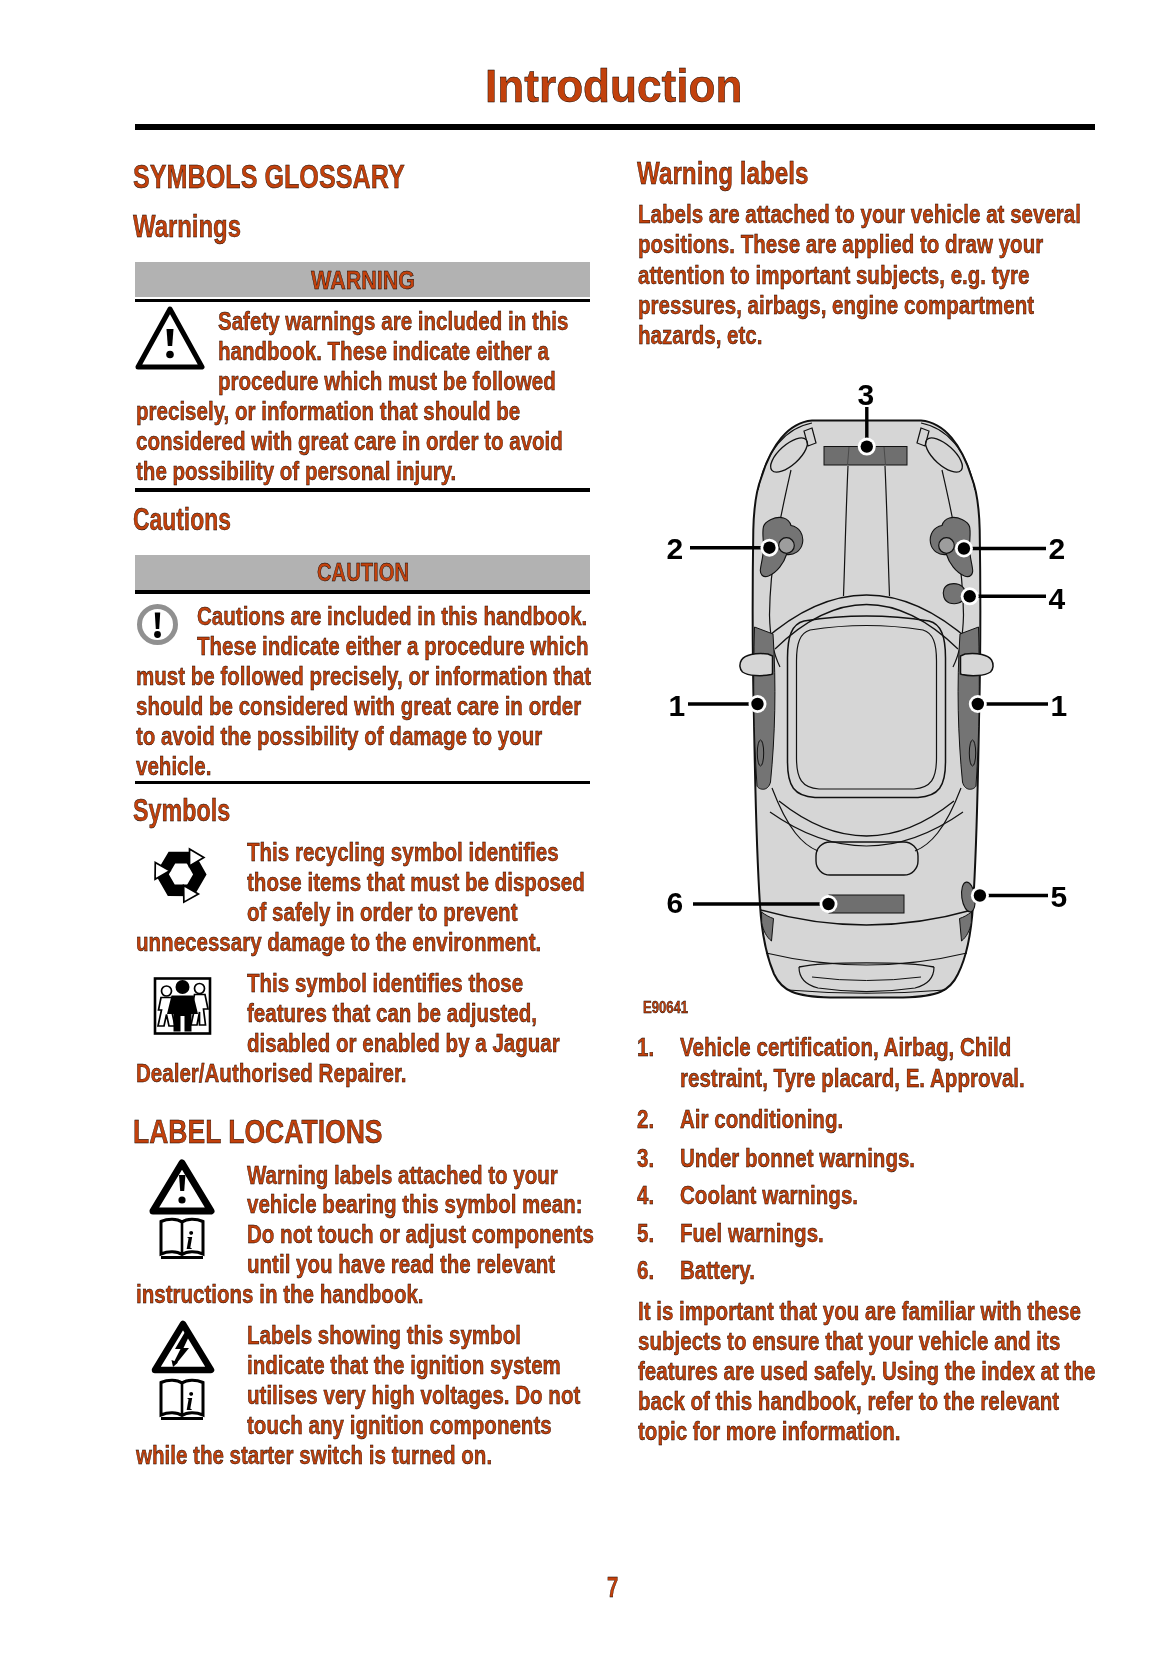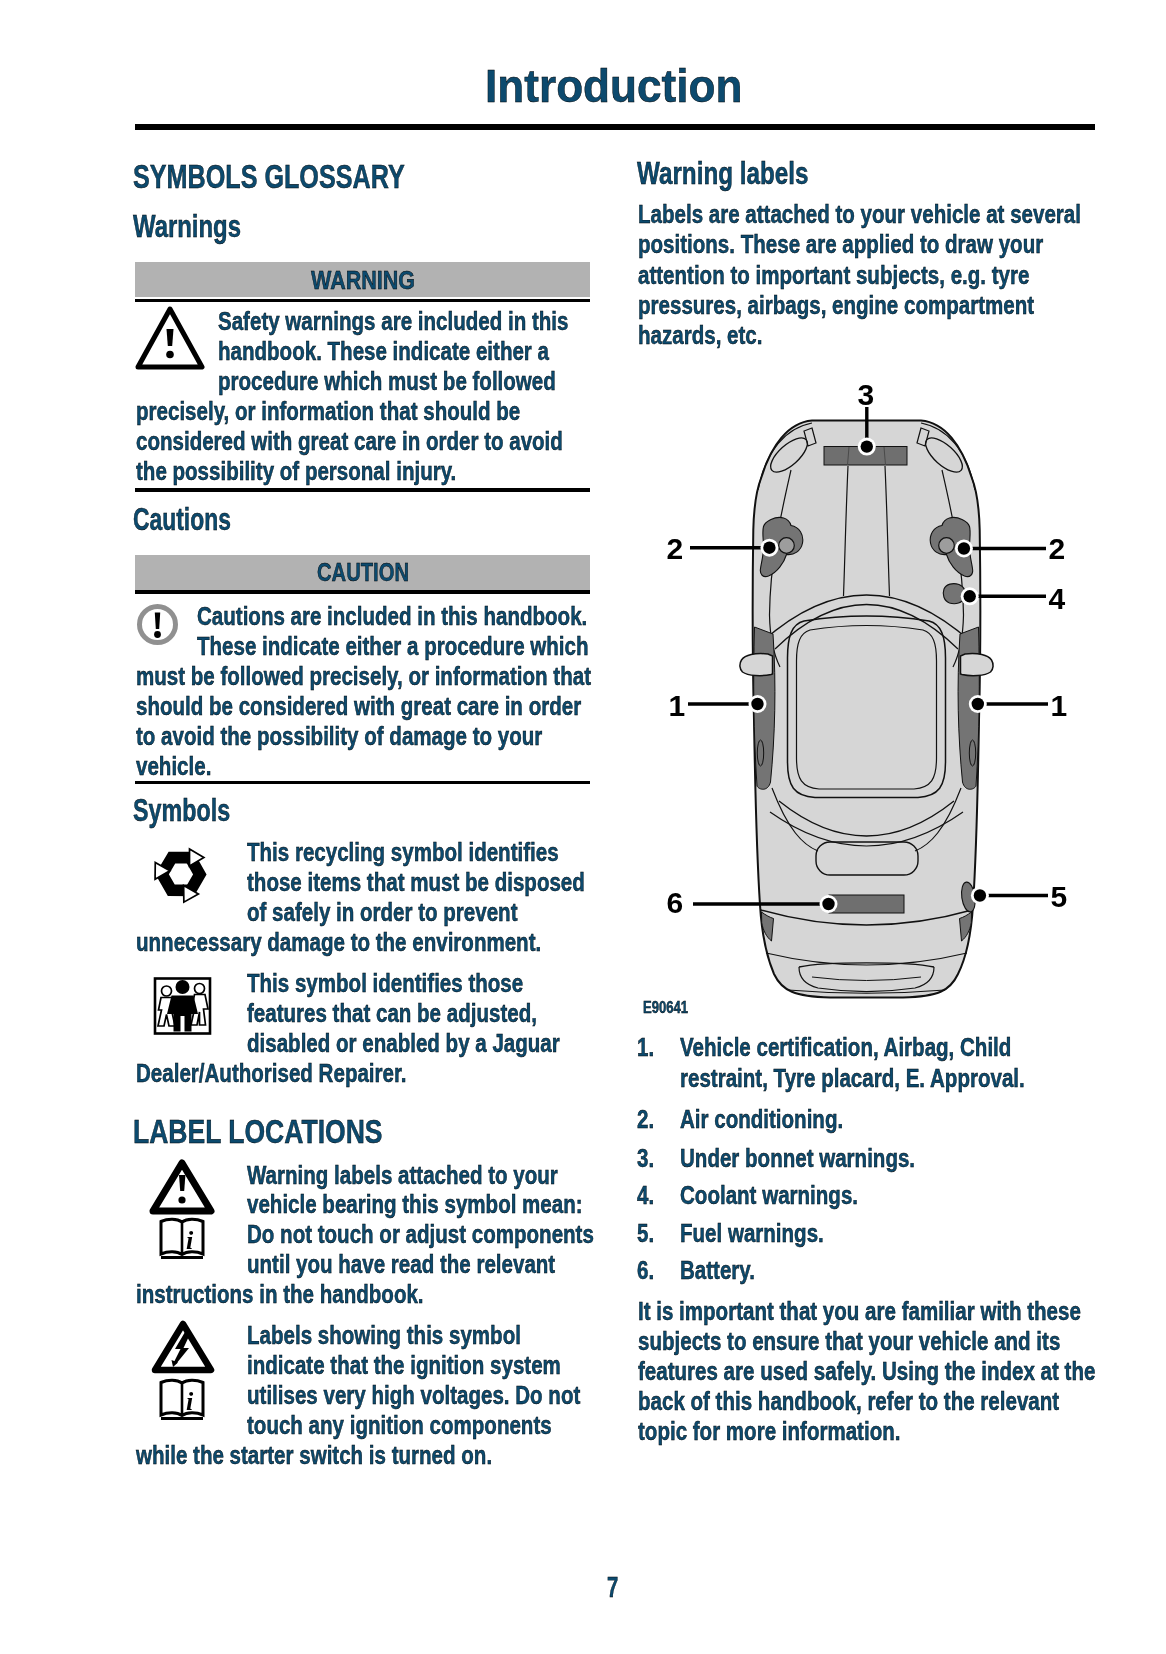--- a/index.html
+++ b/index.html
@@ -1,16 +1,16 @@
 <!DOCTYPE html>
 <html><head><meta charset="utf-8">
 <style>
 html,body{margin:0;padding:0;background:#fff;}
 #page{position:relative;width:1166px;height:1654px;background:#ffffff;overflow:hidden;
- font-family:"Liberation Sans",sans-serif;color:#0c4a6e;}
+ font-family:"Liberation Sans",sans-serif;color:#c2410c;}
 .t{position:absolute;white-space:nowrap;font-weight:bold;transform-origin:0 0;line-height:1;-webkit-text-stroke:0.45px #000;}
 .bar{position:absolute;background:#b2b2b2;}
 .rule{position:absolute;background:#000;}
 svg{position:absolute;overflow:visible;}
 </style></head><body>
 <div id="page">
 <div class="t" style="left:485px;top:62.9px;font-size:46px;transform:scaleX(0.96)">Introduction</div>
 <div class="rule" style="left:135px;top:124px;width:960px;height:5.5px"></div>
 <div class="t" style="left:132.5px;top:158.5px;font-size:34px;transform:scaleX(0.74)">SYMBOLS GLOSSARY</div>
 <div class="t" style="left:132.5px;top:210.4px;font-size:32px;transform:scaleX(0.747)">Warnings</div>

